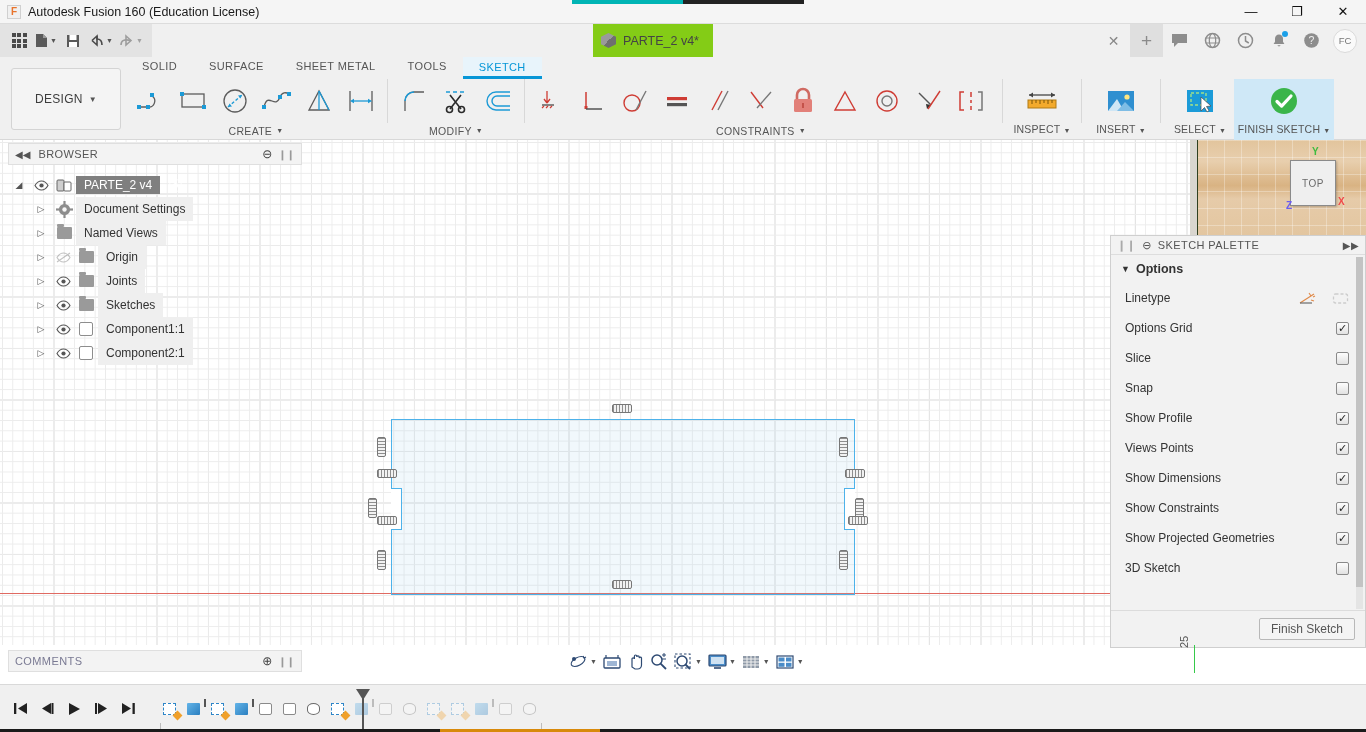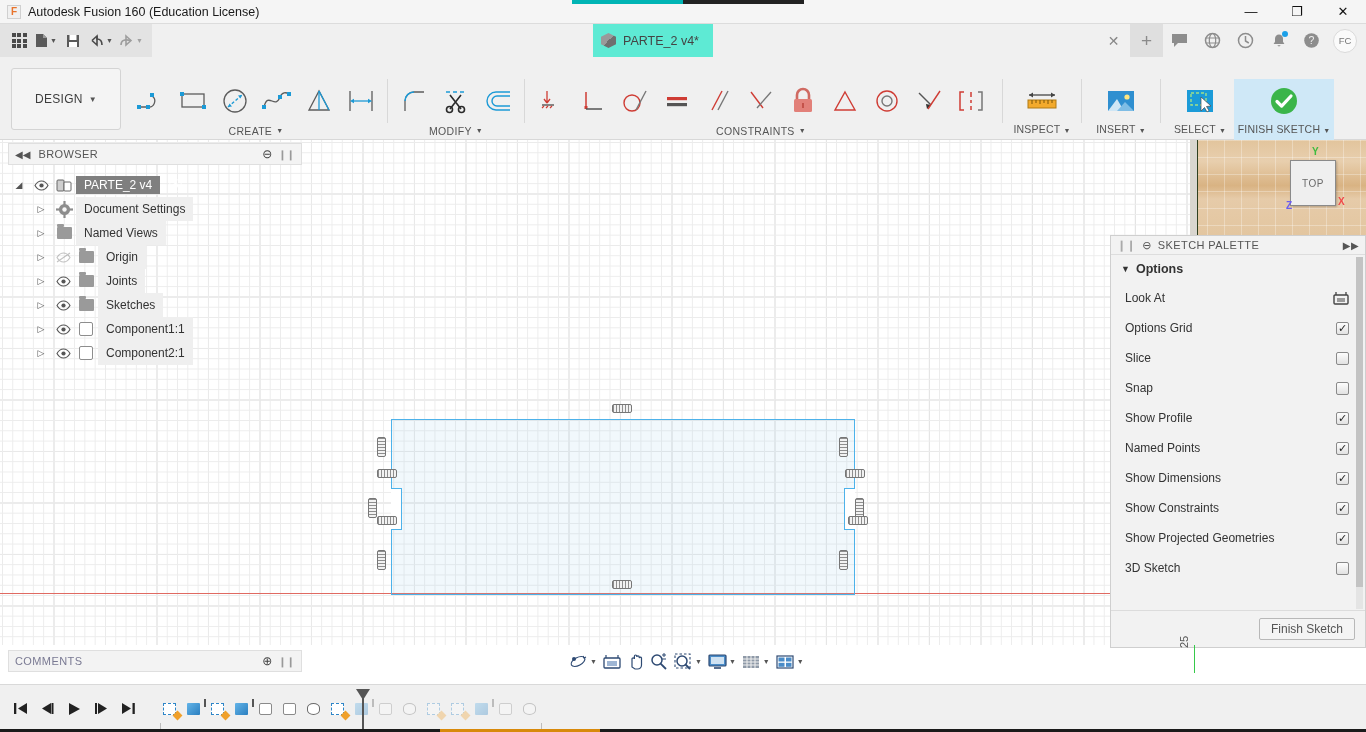--- a/index.html
+++ b/index.html
@@ -44,21 +44,21 @@
     height:33px;min-width:26px;display:flex;align-items:center;justify-content:center;
     padding:0 3px;color:#4a4a4a;
   }
   .caret{font-size:7px;margin-left:2px;color:#555;}
   .grid9{display:grid;grid-template-columns:repeat(3,4px);grid-template-rows:repeat(3,4px);gap:1.5px;}
   .grid9 b{display:block;width:4px;height:4px;background:#4a4a4a;}
 
   #doctab{
     position:absolute;top:24px;left:593px;height:33px;
     display:flex;align-items:center;gap:7px;
-    background:#5eead4;padding:0 14px 0 8px;
+    background:#84cc16;padding:0 14px 0 8px;
   }
   #doctab .cube{
     width:15px;height:15px;
     background:linear-gradient(135deg,#9a9a9a 0%,#9a9a9a 50%,#6f6f6f 50%,#6f6f6f 100%);
     clip-path:polygon(50% 0,100% 25%,100% 75%,50% 100%,0 75%,0 25%);
   }
   #doctab span{font-size:12.5px;color:#444;}
 
   #tabicons{position:absolute;top:24px;right:0;height:33px;display:flex;align-items:center;gap:0;}
   .ticon{
@@ -351,20 +351,27 @@
   </div>
   <div id="avatar">FC</div>
 </div>
 
 <div id="ribbon">
   <div id="design-btn">
     <span>DESIGN</span>
     <span class="caret" style="margin-left:6px;font-size:8px;">▼</span>
   </div>
 
+  <div id="tabrow">
+    <div class="rtab">SOLID</div>
+    <div class="rtab">SURFACE</div>
+    <div class="rtab">SHEET METAL</div>
+    <div class="rtab">TOOLS</div>
+    <div class="rtab active">SKETCH</div>
+  </div>
 
   <div id="panels">
 
     <div class="panel">
       <div class="row">
         <div class="tool">
           <svg width="30" height="24" viewBox="0 0 30 24">
               <path d="M3 18h9a6 6 0 0 0 4-11" stroke="#5c5c5c" stroke-width="1.3" fill="none"></path>
               <rect x="1" y="16" width="4" height="4" fill="#1c9ad6"></rect>
               <rect x="10" y="16" width="4" height="4" fill="#1c9ad6"></rect>
@@ -759,33 +766,38 @@
   <div id="pal-body">
     <div id="pal-scroll">
         <i></i>
       </div>
 
     <div id="opt-head">
       <span style="font-size:9px;">▼</span>
       <span>Options</span>
     </div>
 
-
     <div class="orow">
-      <span class="ol">Look At</span>
+      <span class="ol">Linetype</span>
       <span class="oc">
         <span>
-          <svg width="16" height="15" viewBox="0 0 16 15">
-              <rect x="1" y="4" width="14" height="9" rx="1" fill="none" stroke="#444" stroke-width="1.4"></rect>
-              <rect x="4" y="7" width="8" height="4" fill="#9a9a9a"></rect>
-              <path d="M3 4 L3 1 M13 4 L13 1" stroke="#444" stroke-width="1.3"></path>
+          <svg width="17" height="15" viewBox="0 0 17 15">
+              <path d="M1 12 L15 3" stroke="#e08a4a" stroke-width="1.2"></path>
+              <path d="M1 12 L13 12" stroke="#6a6a6a" stroke-width="1.2"></path>
+              <path d="M10 2 l2 3 M14 6 l2-1 M12 9 l3 1" stroke="#e08a4a" stroke-width="1.1"></path>
+            </svg>
+        </span>
+        <span style="opacity:.35">
+          <svg width="17" height="15" viewBox="0 0 17 15">
+              <rect x="1.5" y="3" width="14" height="9" rx="2" fill="none" stroke="#888" stroke-width="1.3" stroke-dasharray="3 2"></rect>
             </svg>
         </span>
       </span>
     </div>
+
 
     <div class="orow">
       <span class="ol">Options Grid</span>
       <span class="oc">
           <span class="chk">✓</span>
         </span>
     </div>
 
     <div class="orow">
       <span class="ol">Slice</span>
@@ -802,21 +814,21 @@
     </div>
 
     <div class="orow">
       <span class="ol">Show Profile</span>
       <span class="oc">
           <span class="chk">✓</span>
         </span>
     </div>
 
     <div class="orow">
-      <span class="ol">Named Points</span>
+      <span class="ol">Views Points</span>
       <span class="oc">
           <span class="chk">✓</span>
         </span>
     </div>
 
     <div class="orow">
       <span class="ol">Show Dimensions</span>
       <span class="oc">
           <span class="chk">✓</span>
         </span>

